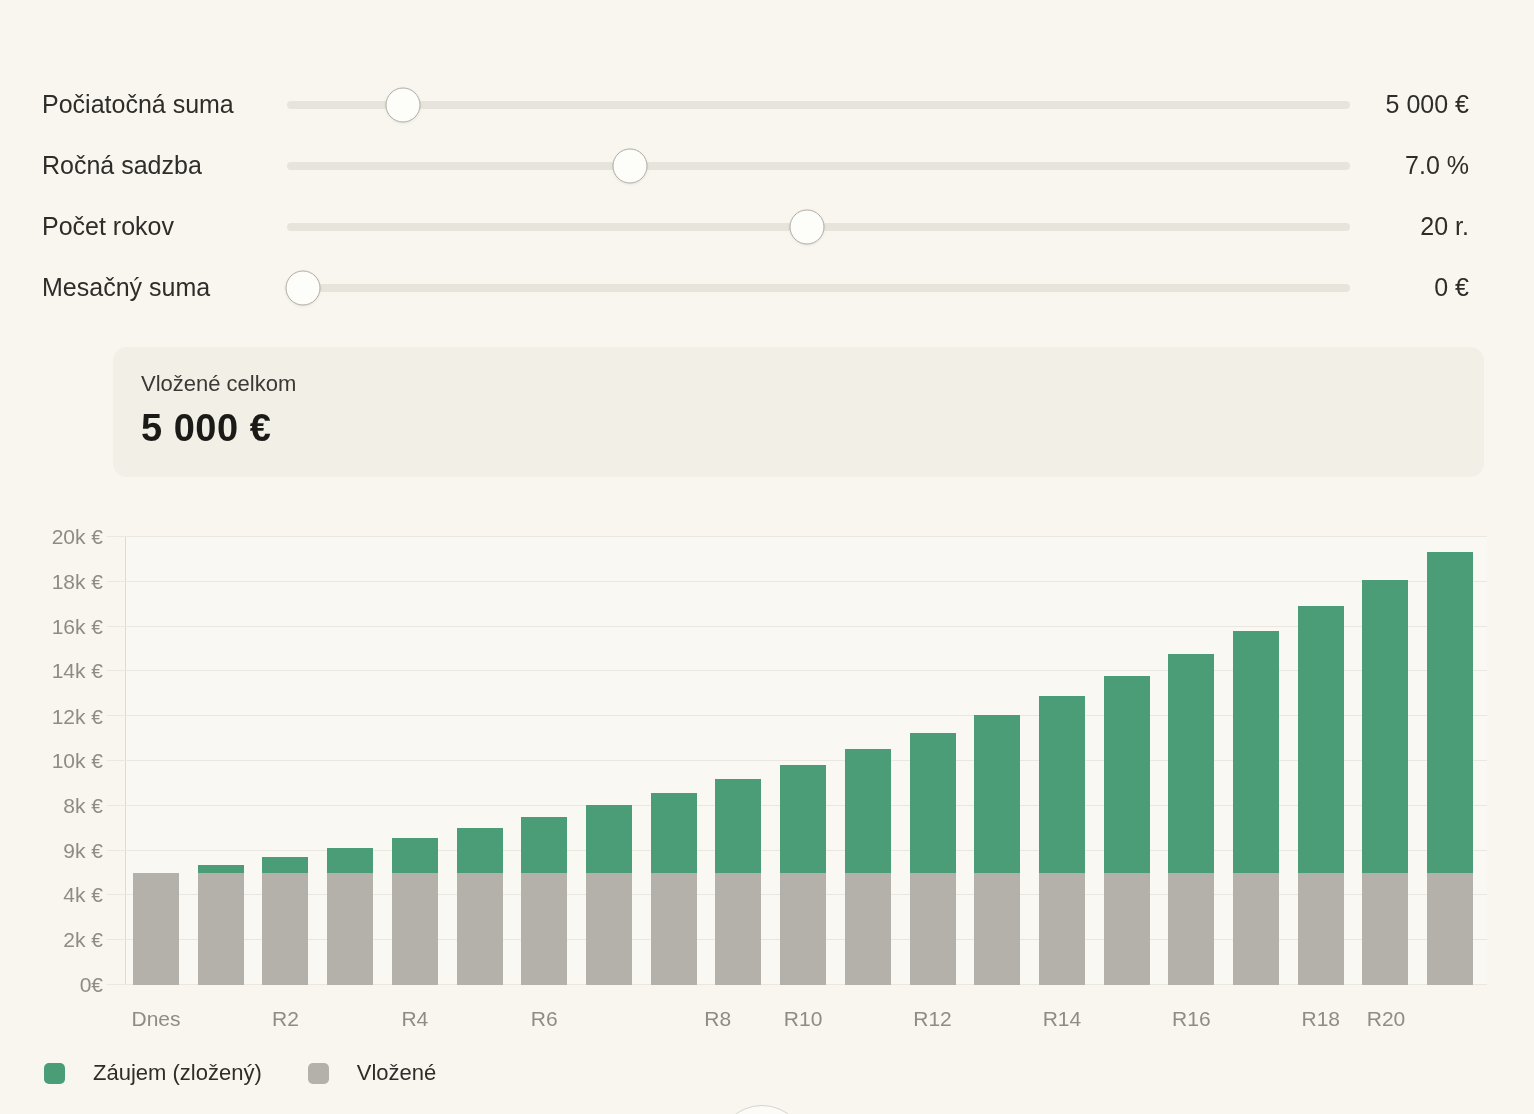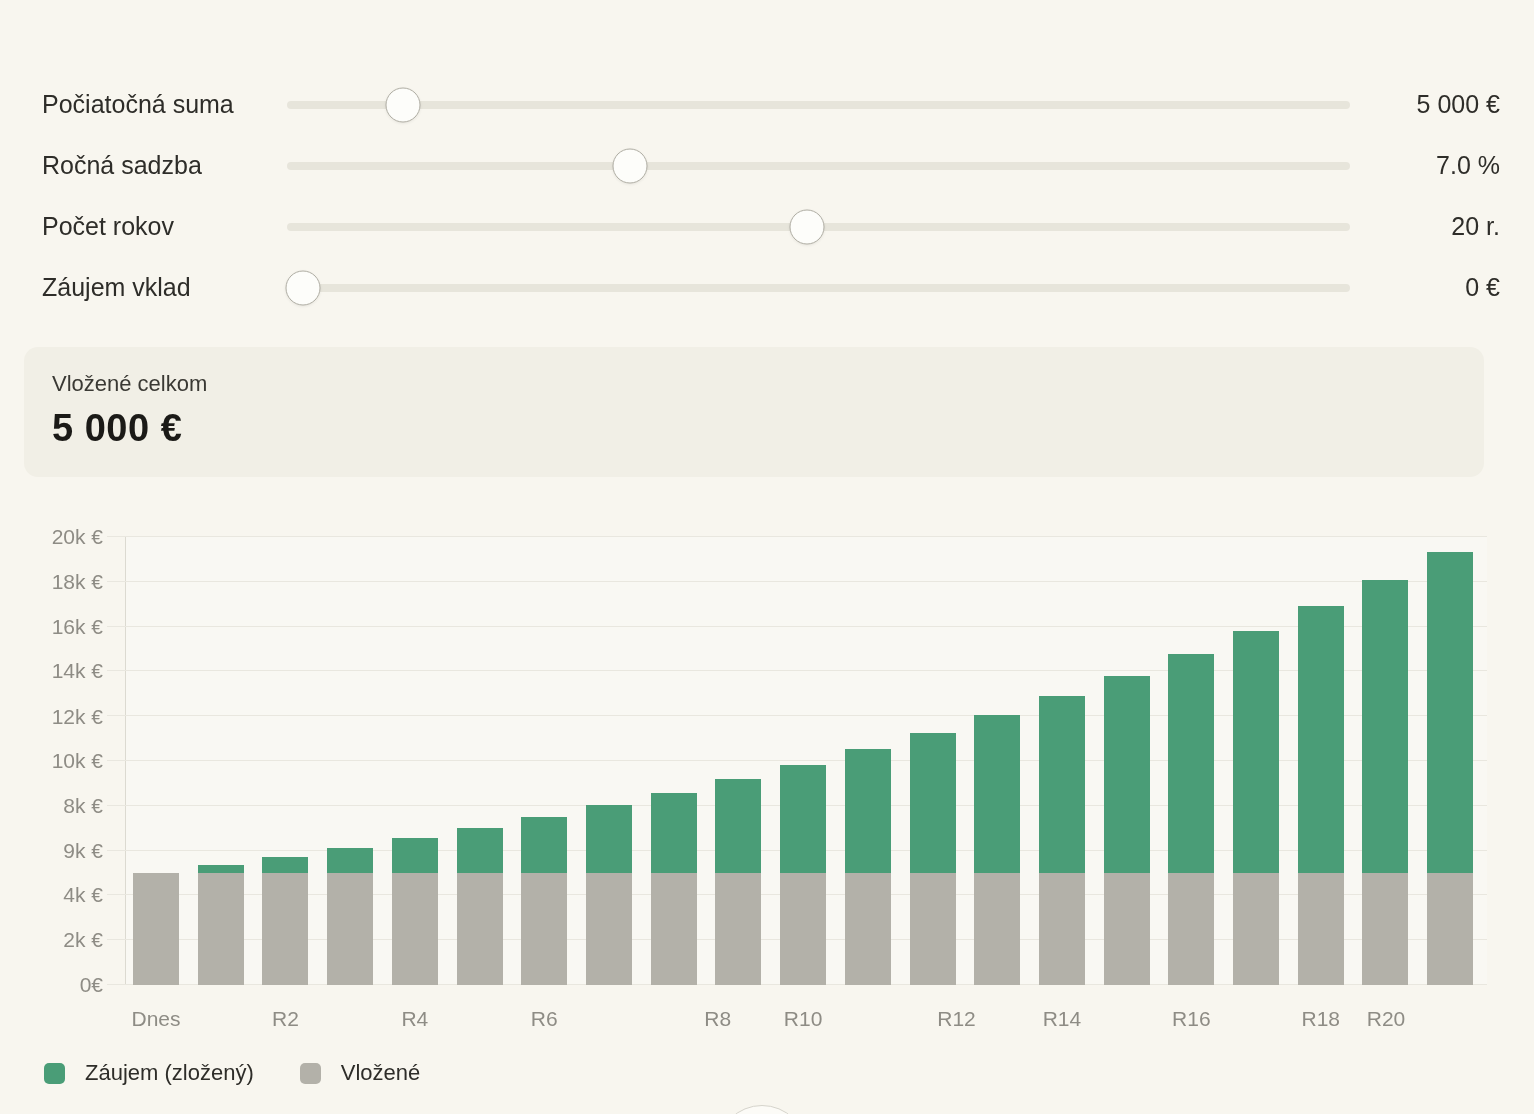--- a/index.html
+++ b/index.html
@@ -6,21 +6,21 @@
   body {
     width: 1534px; height: 1114px;
     background: #f8f6ef;
     font-family: "Liberation Sans", sans-serif;
     color: #2e2d29;
     position: relative;
     overflow: hidden;
   }
 
   
-  .sliders { padding: 74px 34px 0 42px; }
+  .sliders { padding: 74px 65px 0 42px; }
   .slider-row {
     display: grid;
     grid-template-columns: 245px 1063px 1fr;
     align-items: center;
     height: 61px;
   }
   .slider-label { font-size: 25px; color: #2e2d29; }
   .slider-track {
     position: relative;
     height: 8px;
@@ -36,21 +36,21 @@
     border: 1.5px solid #b0aea4;
     border-radius: 50%;
     transform: translate(-50%, -50%);
     box-shadow: 0 1px 3px rgba(0,0,0,0.07);
     cursor: grab;
     box-sizing: border-box;
   }
   .slider-value { font-size: 25px; text-align: right; white-space: nowrap; }
 
   
-  .cards { display: flex; gap: 40px; padding: 29px 50px 0 24px; }
+  .cards { display: flex; gap: 40px; padding: 29px 50px 0 68px; margin-left: 45px; }
   .card {
     flex: 1;
     height: 130px;
     background: #f1efe6;
     border-radius: 14px;
     padding: 24px 28px;
     box-sizing: border-box;
   }
   .card-label { font-size: 22px; color: #3a3934; margin-bottom: 10px; }
   .card-value { font-size: 38px; font-weight: bold; letter-spacing: 0.5px; }
@@ -97,21 +97,21 @@
     color: #8e8c85;
     white-space: nowrap;
   }
   .legend {
     position: absolute;
     left: 44px; top: 538px;
     display: flex;
     align-items: center;
     gap: 46px;
   }
-  .legend-item { display: flex; align-items: center; gap: 20px; cursor: pointer; }
+  .legend-item { display: flex; align-items: center; gap: 28px; cursor: pointer; }
   .legend-swatch { width: 21px; height: 21px; border-radius: 5px; }
   .legend-label { font-size: 22px; color: #2e2d29; }
 
   
   .bottom-fab {
     position: absolute;
     left: 717px; top: 1105px;
     width: 90px; height: 90px;
     border-radius: 50%;
     background: #fcfbf7;
@@ -138,21 +138,21 @@
     <div class="slider-value">7.0 %</div>
   </div>
   <div class="slider-row">
     <div class="slider-label">Počet rokov</div>
     <div class="slider-track">
       <div class="slider-thumb" style="left: 48.9%;"></div>
     </div>
     <div class="slider-value">20 r.</div>
   </div>
   <div class="slider-row">
-    <div class="slider-label">Záujem vklad</div>
+    <div class="slider-label">Mesačný suma</div>
     <div class="slider-track">
       <div class="slider-thumb" style="left: 1.5%;"></div>
     </div>
     <div class="slider-value">0 €</div>
   </div>
 </div>
 
 <div class="cards">
   <div class="card">
     <div class="card-label">Vložené celkom</div>
@@ -272,21 +272,21 @@
         <div class="bar-seg" style="bottom: 112px; height: 321.395px; background: rgb(74, 157, 119);"></div>
       </div>
     </div>
   <div class="xticks">
       <span class="xtick" style="left: 31px;">Dnes</span>
       <span class="xtick" style="left: 160.42px;">R2</span>
       <span class="xtick" style="left: 289.84px;">R4</span>
       <span class="xtick" style="left: 419.26px;">R6</span>
       <span class="xtick" style="left: 548.68px; margin-left: 44px;">R8</span>
       <span class="xtick" style="left: 678.1px;">R10</span>
-      <span class="xtick" style="left: 807.52px; margin-left: 24px;">R12</span>
+      <span class="xtick" style="left: 807.52px;">R12</span>
       <span class="xtick" style="left: 936.94px;">R14</span>
       <span class="xtick" style="left: 1066.36px;">R16</span>
       <span class="xtick" style="left: 1195.78px;">R18</span>
       <span class="xtick" style="left: 1261px;">R20</span>
     </div>
   <div class="legend">
     <div class="legend-item">
       <span class="legend-swatch" style="background: rgb(74, 157, 119);"></span>
       <span class="legend-label">Záujem (zložený)</span>
     </div>

